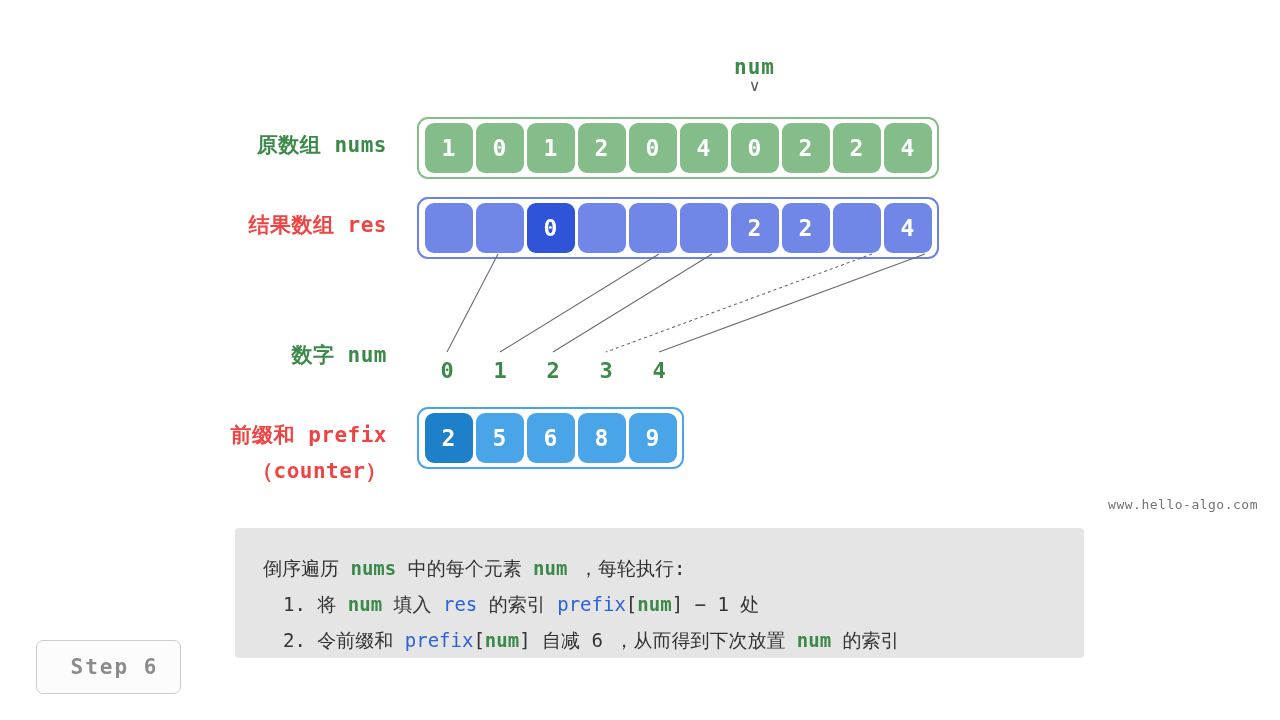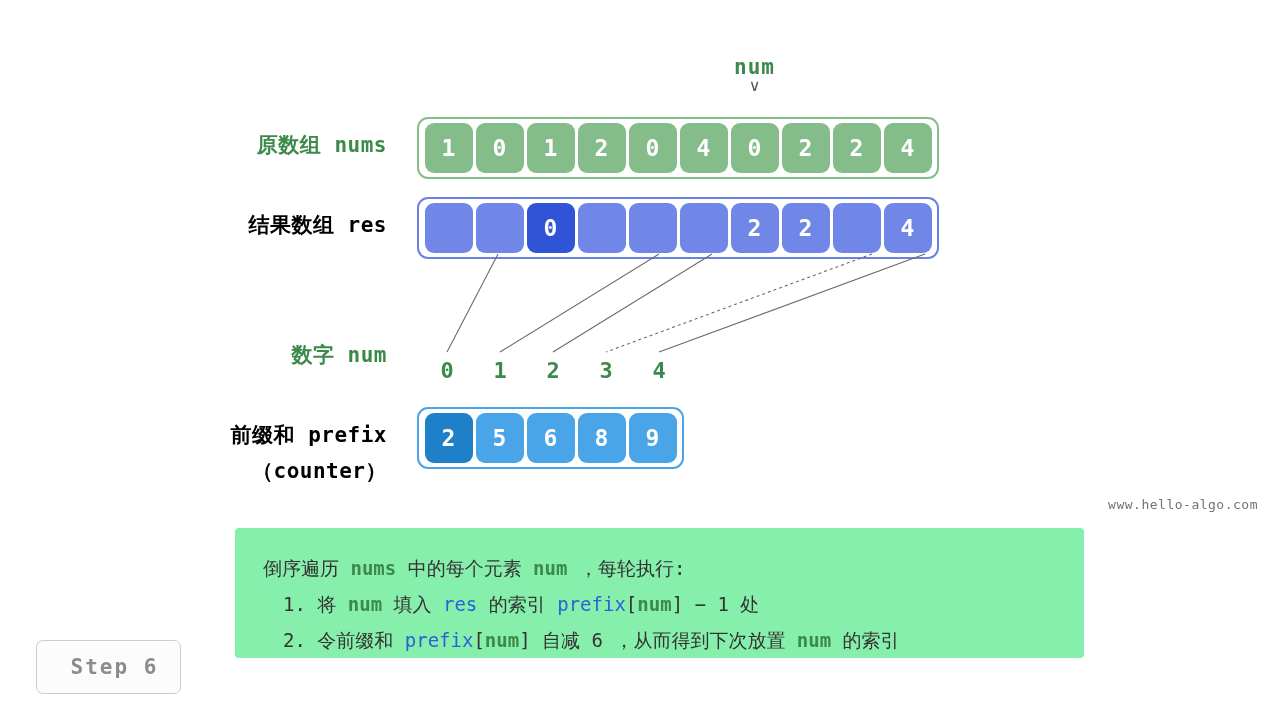--- a/index.html
+++ b/index.html
@@ -15,21 +15,21 @@
   .row-label {
     position: absolute;
     font-weight: bold;
     font-size: 21px;
     letter-spacing: 0.5px;
     text-align: right;
     white-space: nowrap;
     line-height: 26px;
   }
   .lbl-green { color: #3c8a4a; }
-  .lbl-blue  { color: #000000; }
+  .lbl-blue  { color: #ef4444; }
 
   
   .pointer-wrap { position: absolute; text-align: center; }
   .pointer-text {
     font-size: 21px; font-weight: bold; color: #3c8a4a;
     letter-spacing: 1px; line-height: 24px;
   }
   .pointer-arrow {
     font-size: 16px; color: #5a5a5a; line-height: 14px;
     font-family: "DejaVu Sans", sans-serif;
@@ -74,21 +74,21 @@
   }
 
   
   #connectors { position: absolute; left: 0; top: 0; width: 1280px; height: 720px; pointer-events: none; }
 
   
   .desc-box {
     position: absolute;
     left: 235px; top: 528px;
     width: 849px; height: 130px;
-    background: #86efac;
+    background: #e5e5e5;
     border-radius: 4px;
     padding: 22px 0 16px 28px;
   }
   .desc-line {
     font-size: 19px;
     color: #333333;
     line-height: 36px;
     white-space: nowrap;
     font-family: "DejaVu Sans Mono", "Liberation Mono", monospace;
   }

